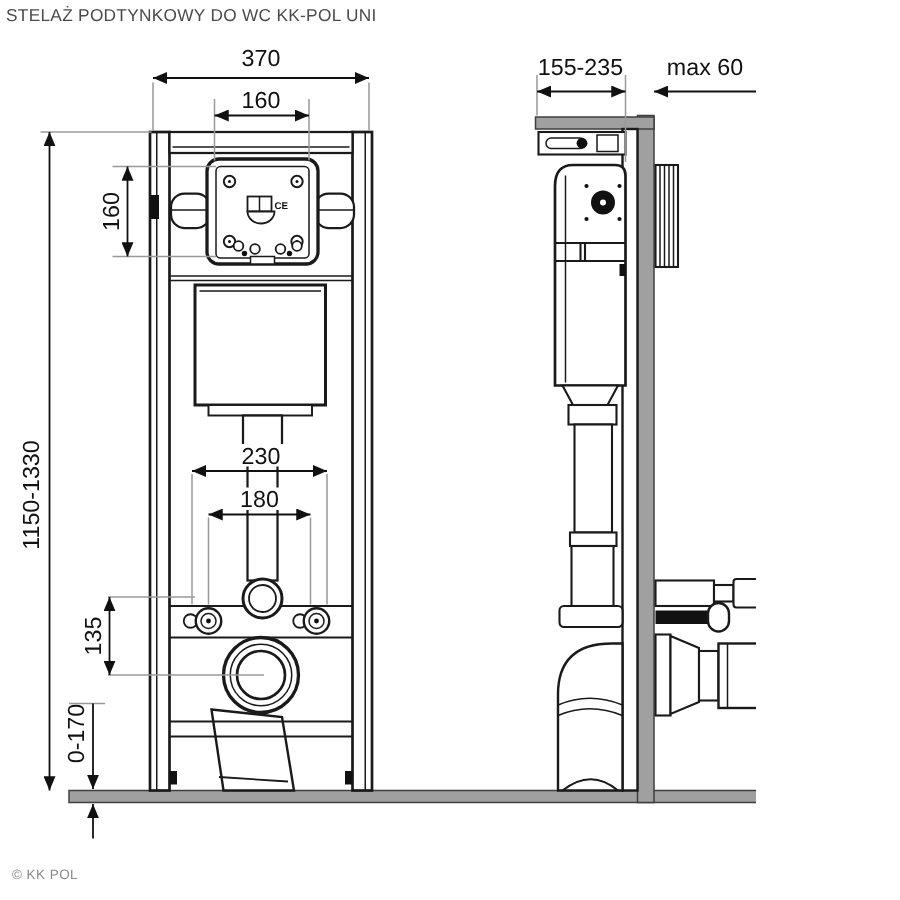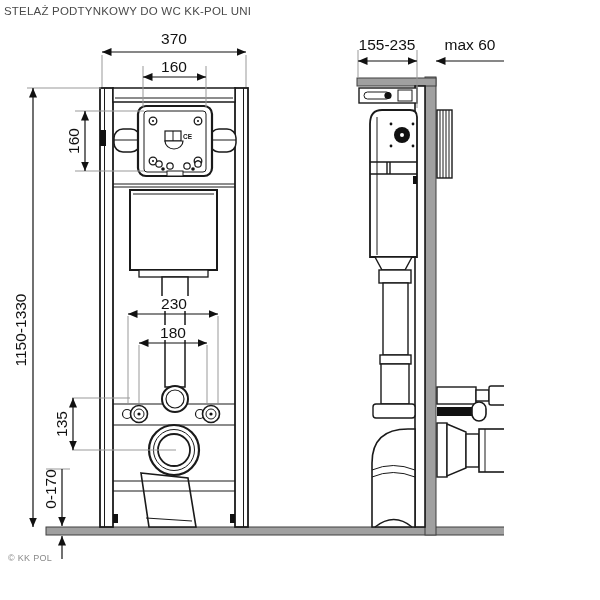--- a/index.html
+++ b/index.html
@@ -4,21 +4,21 @@
 <style>
   html,body{margin:0;padding:0;background:#fff;}
   .canvas{
     position:relative;width:504px;height:600px;background:#ffffff;overflow:hidden;
     font-family:"Liberation Sans","DejaVu Sans",sans-serif;
   }
   .title{
     position:absolute;left:4px;top:5px;font-size:11.5px;color:#4a4a4a;letter-spacing:.2px;
   }
   .copyright{
-    position:absolute;left:8px;top:553px;font-size:9px;color:#8a8a8a;letter-spacing:.3px;
+    position:absolute;left:8px;top:578px;font-size:9px;color:#8a8a8a;letter-spacing:.3px;
   }
   svg{position:absolute;left:0;top:0;}
   svg text{font-family:"Liberation Sans","DejaVu Sans",sans-serif;fill:#111;font-size:15.5px;}
   text.ce{font-size:6.5px;font-weight:bold;}
   .ln{stroke:#1a1a1a;fill:none;}
   .fw{fill:#ffffff;stroke:#1a1a1a;}
   .gray{fill:#a0a0a0;stroke:#3f3f3f;stroke-width:1;}
   .ext{stroke:#999;stroke-width:1;fill:none;}
   .dim{stroke:#111;stroke-width:1.2;fill:none;}
 </style>

